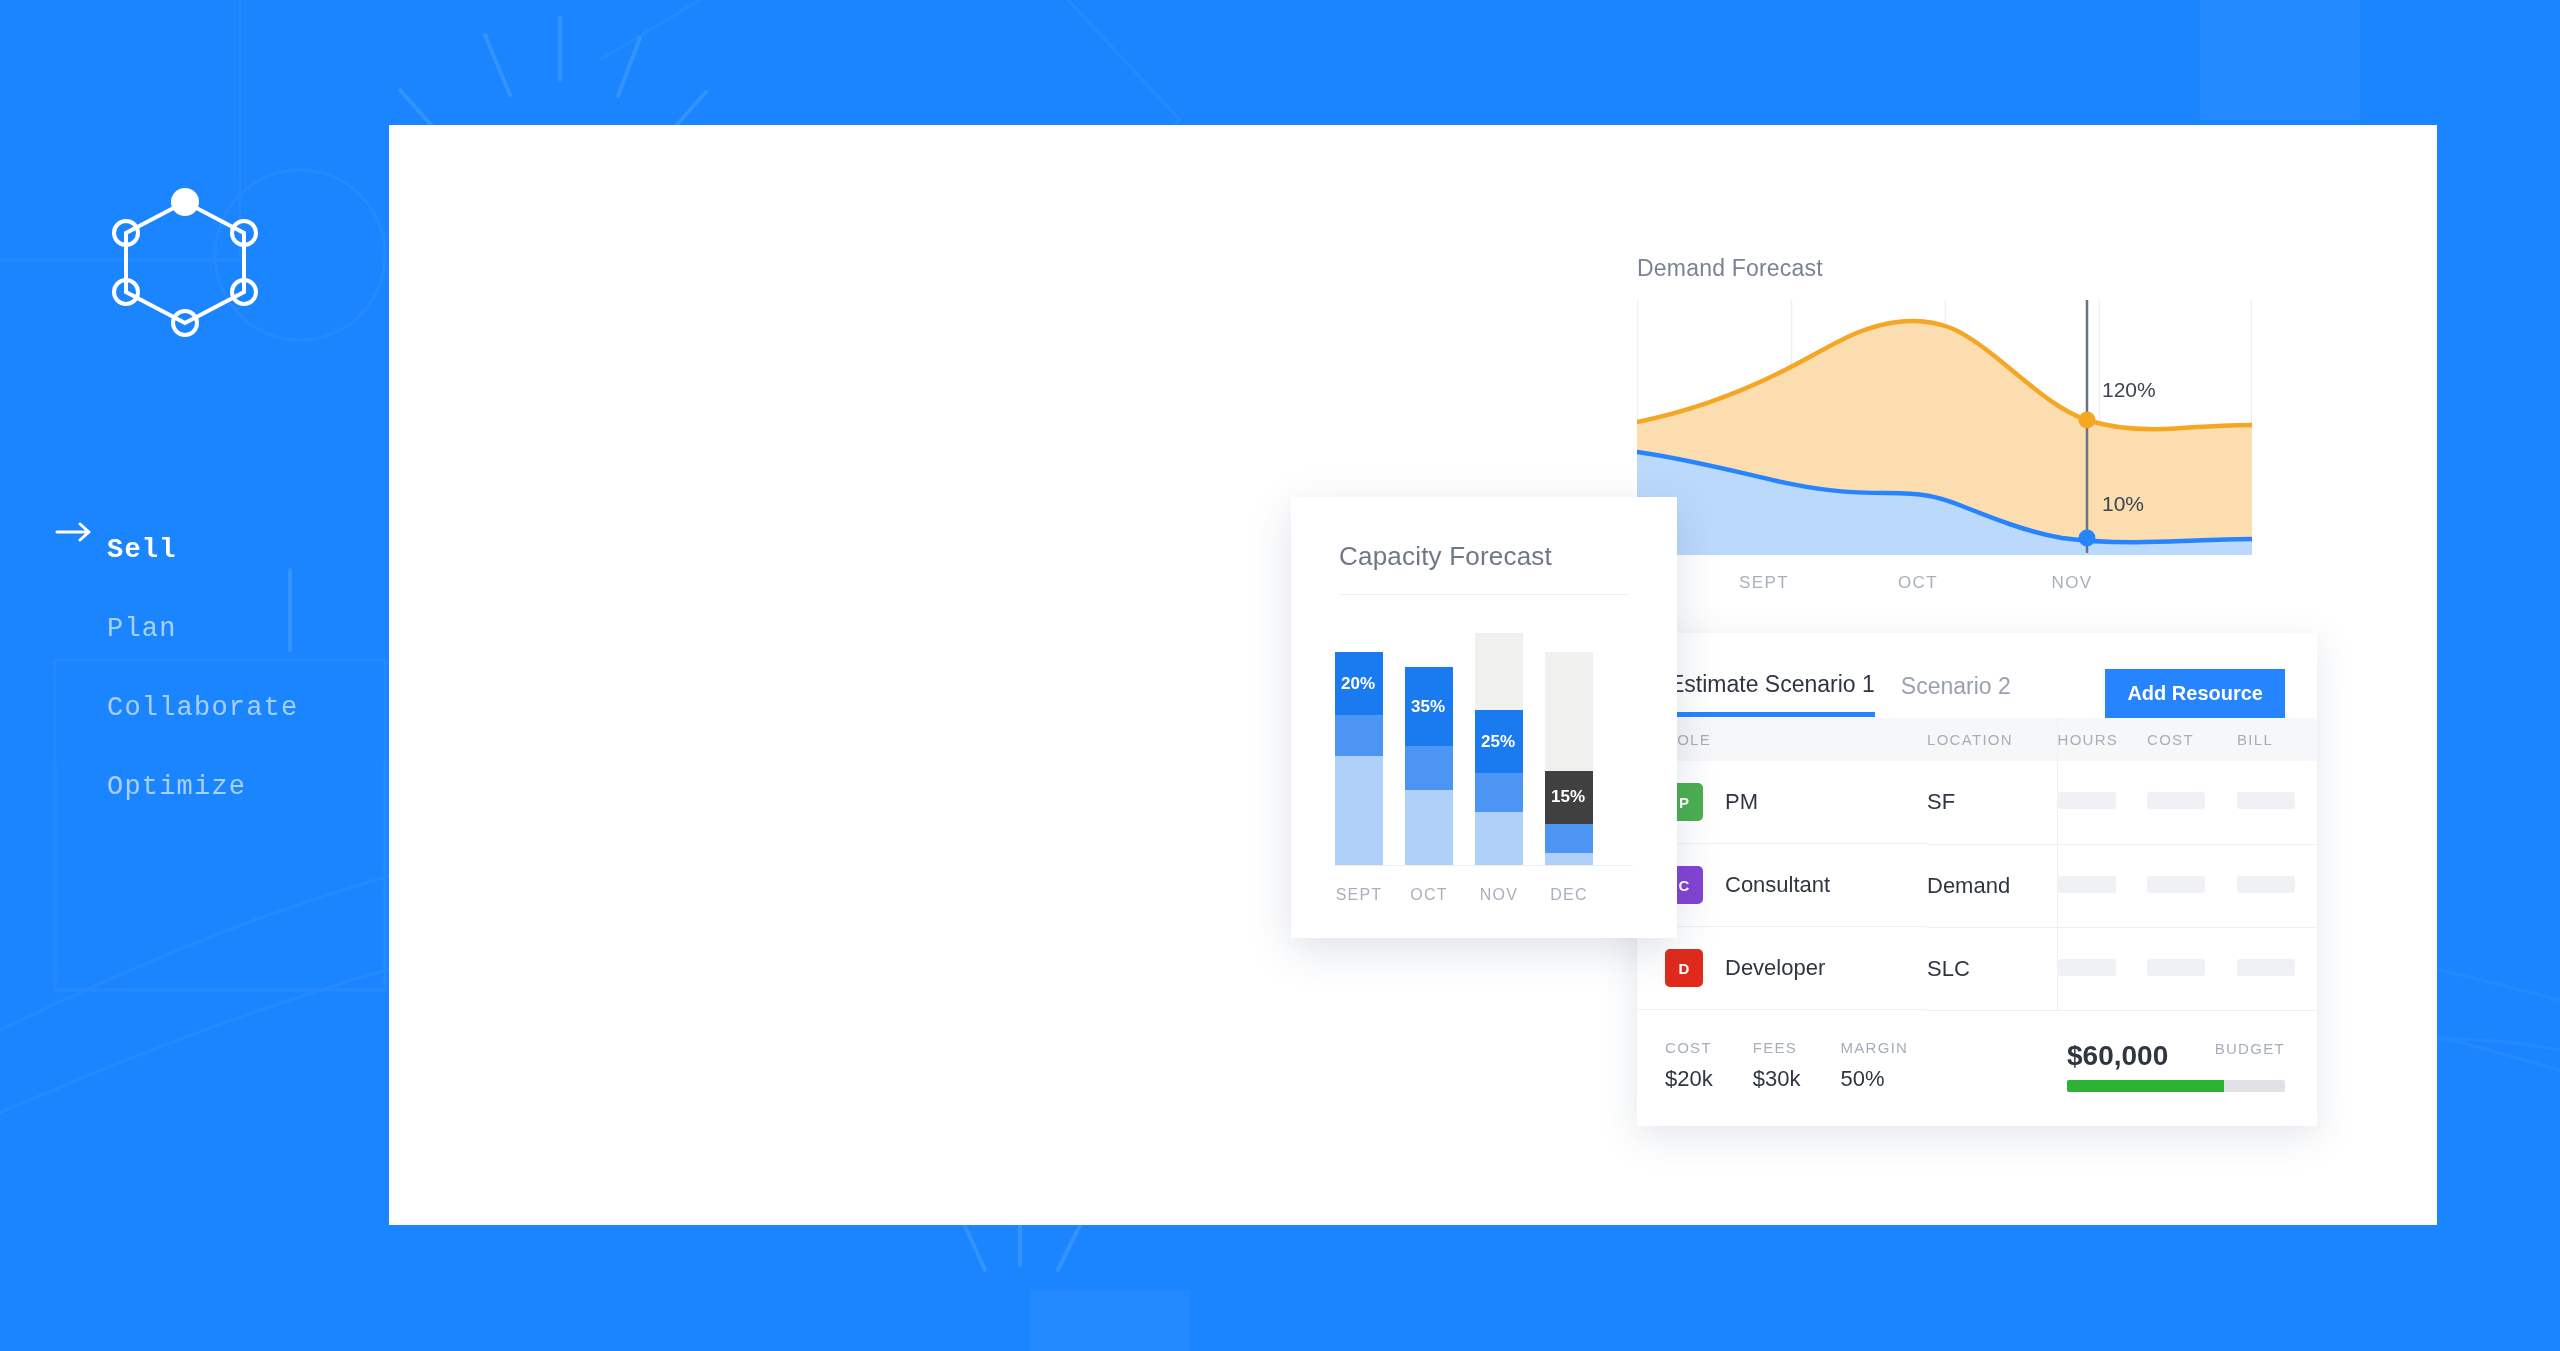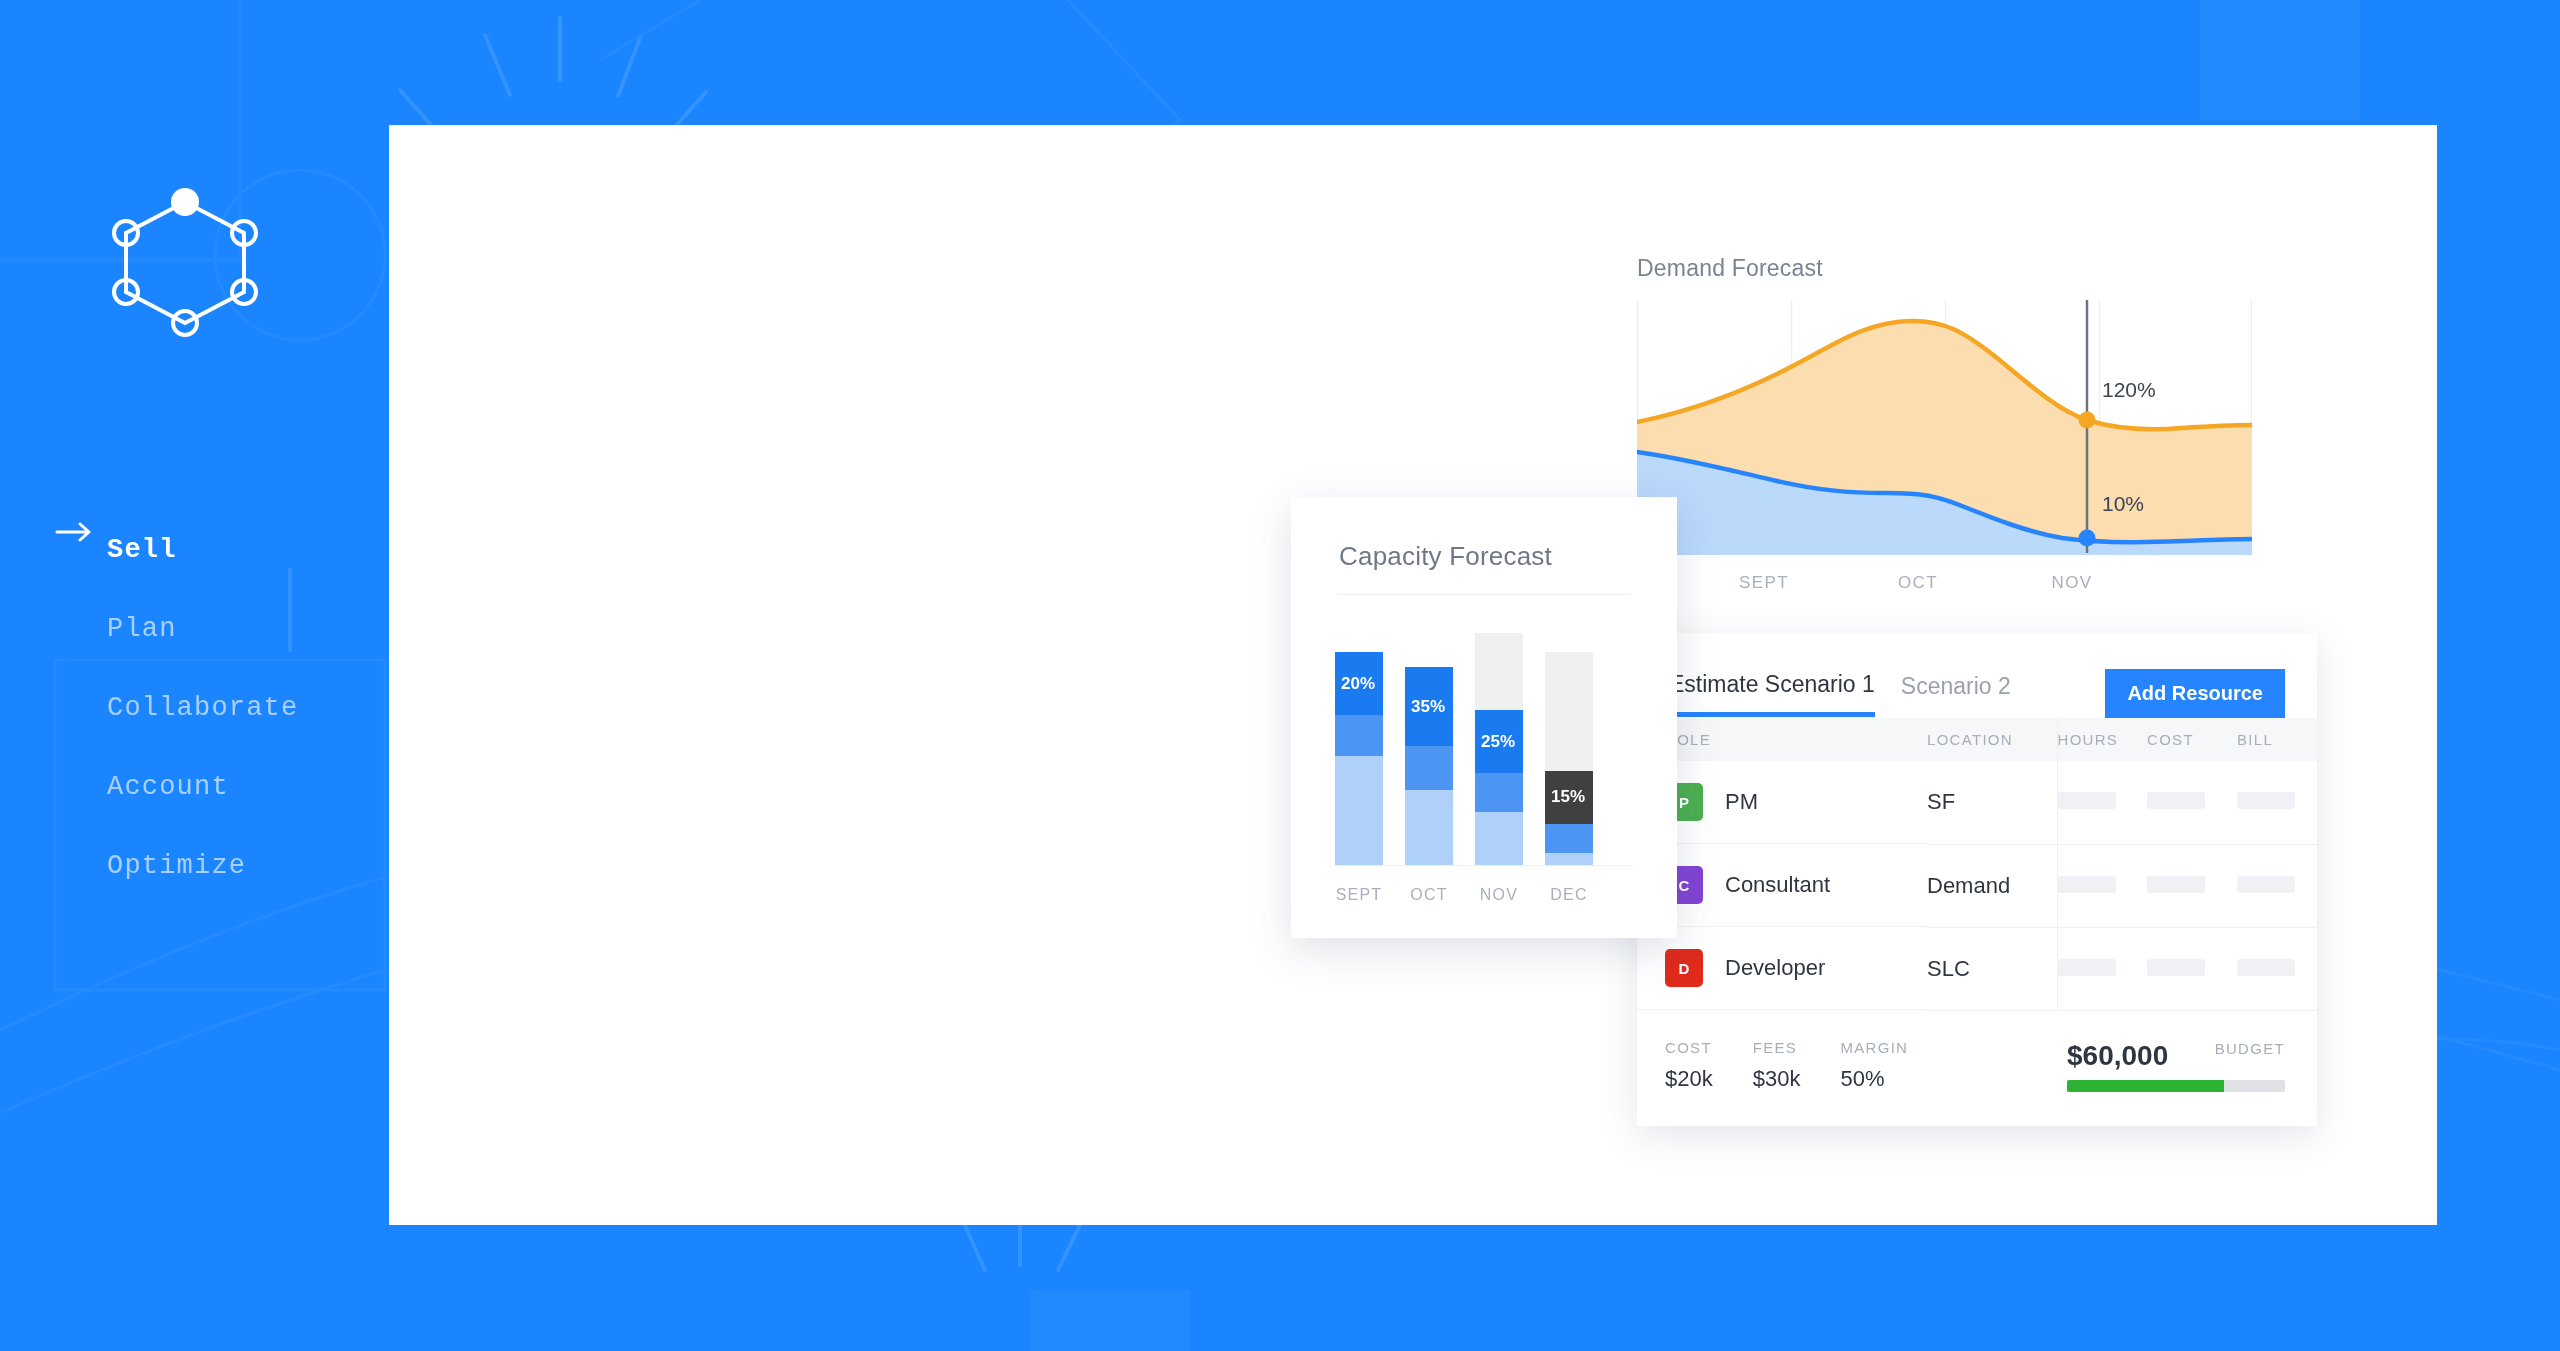--- a/index.html
+++ b/index.html
@@ -242,24 +242,20 @@
       <span class="nav-arrow"></span>
       <span class="nav-label">Plan</span>
     </div>
 
 
     <div class="nav-item">
       <span class="nav-arrow"></span>
       <span class="nav-label">Collaborate</span>
     </div>
 
-    <div class="nav-item">
-      <span class="nav-arrow"></span>
-      <span class="nav-label">Account</span>
-    </div>
 
     <div class="nav-item">
       <span class="nav-arrow"></span>
       <span class="nav-label">Optimize</span>
     </div>
 
   </nav>
 </div>
 
 <div class="copy">

